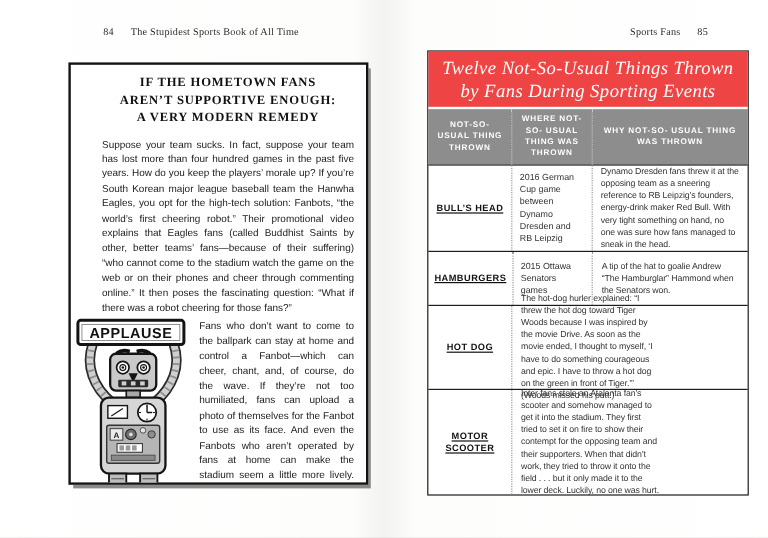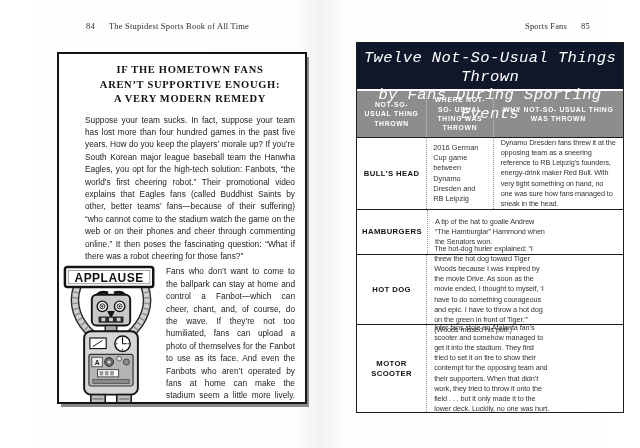--- a/index.html
+++ b/index.html
@@ -38,39 +38,39 @@
   .robot-float {
     float:left; width:96px; height:146px; margin:0 7px 2px -22px;
   }
 
   
   .throw-table {
     position:absolute; left:356px; top:42px; width:268px;
     border:1.5px solid #1c1c1c; background:#fff;
   }
   .table-title {
-    background:#0f172a; color:#fff; text-align:center;
+    background:#ef4444; color:#fff; text-align:center;
     height:48px; padding-top:6px; border-bottom:2px solid #fff;
-    font-family:Liberation Mono, monospace; font-style:italic;
+    font-family:Liberation Serif, serif; font-style:italic;
     font-size:15.5px; line-height:18.5px; letter-spacing:.4px;
   }
   .thead { display:flex; background:#8d8d8d; height:46px; }
   .thead > div {
     flex:0 0 26%; display:flex; align-items:center; justify-content:center;
     text-align:center; color:#fff; font-weight:bold; font-size:6.8px;
     line-height:9.3px; letter-spacing:.7px; padding:2px 7px;
   }
   .thead > div:nth-child(2) { flex-basis:25%; border-left:1px dotted #c4c4c4; }
   .thead > div:nth-child(3) { flex-basis:49%; border-left:1px dotted #c4c4c4; }
   .trow { display:flex; border-top:1.5px solid #1c1c1c; }
   .trow .cell { display:flex; align-items:center; }
   .cell.thing {
     flex:0 0 26%; justify-content:center; text-align:center;
     font-weight:bold; font-size:7.7px; letter-spacing:.4px; line-height:10px;
-    padding:3px 5px; color:#111;
+    padding:3px 5px; color:#111;text-decoration:underline;
   }
   .cell.where {
     flex:0 0 25%; border-left:1px dotted #9a9a9a;
     font-size:7.4px; line-height:10.2px; color:#333; padding:20px 6px;
   }
   .cell.why {
     flex:0 0 49%; border-left:1px dotted #9a9a9a;
     font-size:7.3px; line-height:10.1px; color:#333; padding:4px 7px;
     letter-spacing:-.1px;
   }
@@ -172,20 +172,21 @@
       <div>WHY NOT-SO- USUAL THING WAS THROWN</div>
     </div>
 
     <div class="trow r1">
       <div class="cell thing">BULL’S HEAD</div>
       <div class="cell where">2016 German Cup game between Dynamo Dresden and RB Leipzig</div>
       <div class="cell why">Dynamo Dresden fans threw it at the opposing team as a sneering reference to RB Leipzig’s founders, energy-drink maker Red Bull. With very tight something on hand, no one was sure how fans managed to sneak in the head.</div>
     </div>
     <div class="trow r2">
       <div class="cell thing">HAMBURGERS</div>
+      <div class="cell where">2015 Ottawa Senators games</div>
       <div class="cell why">A tip of the hat to goalie Andrew “The Hamburglar” Hammond when the Senators won.</div>
     </div>
     <div class="trow r3">
       <div class="cell thing">HOT DOG</div>
       <div class="cell why">The hot-dog hurler explained: “I threw the hot dog toward Tiger Woods because I was inspired by the movie Drive. As soon as the movie ended, I thought to myself, ‘I have to do something courageous and epic. I have to throw a hot dog on the green in front of Tiger.’” (Woods missed his putt.)</div>
     </div>
     <div class="trow r4">
       <div class="cell thing">MOTOR SCOOTER</div>
       <div class="cell why">Inter fans stole an Atalanta fan’s scooter and somehow managed to get it into the stadium. They first tried to set it on fire to show their contempt for the opposing team and their supporters. When that didn’t work, they tried to throw it onto the field . . . but it only made it to the lower deck. Luckily, no one was hurt.</div>
     </div>

